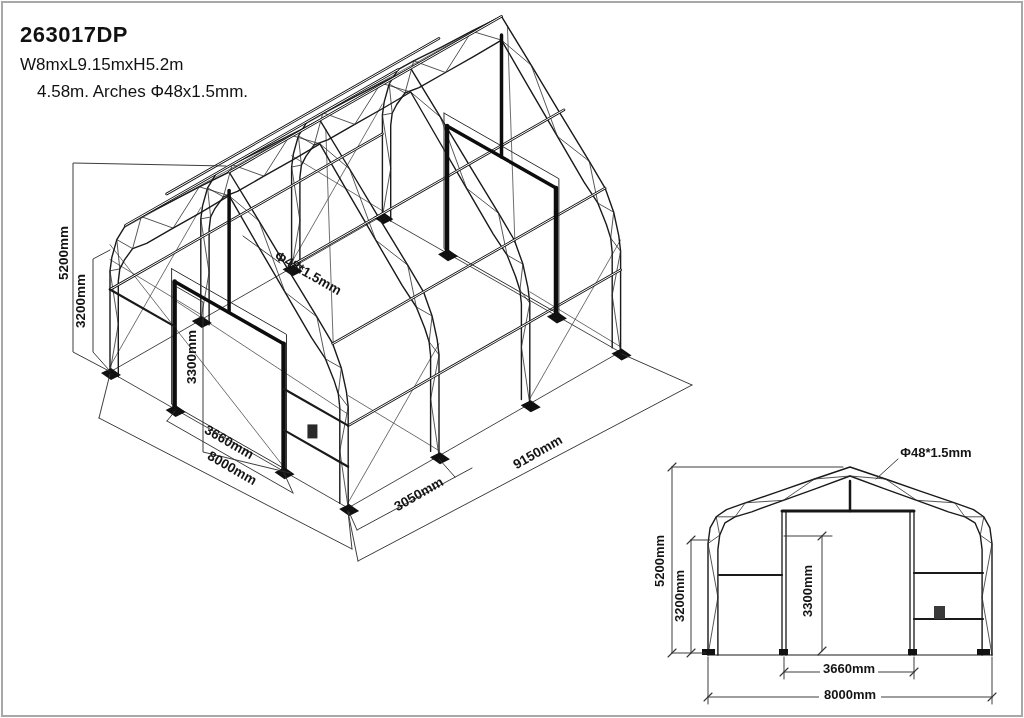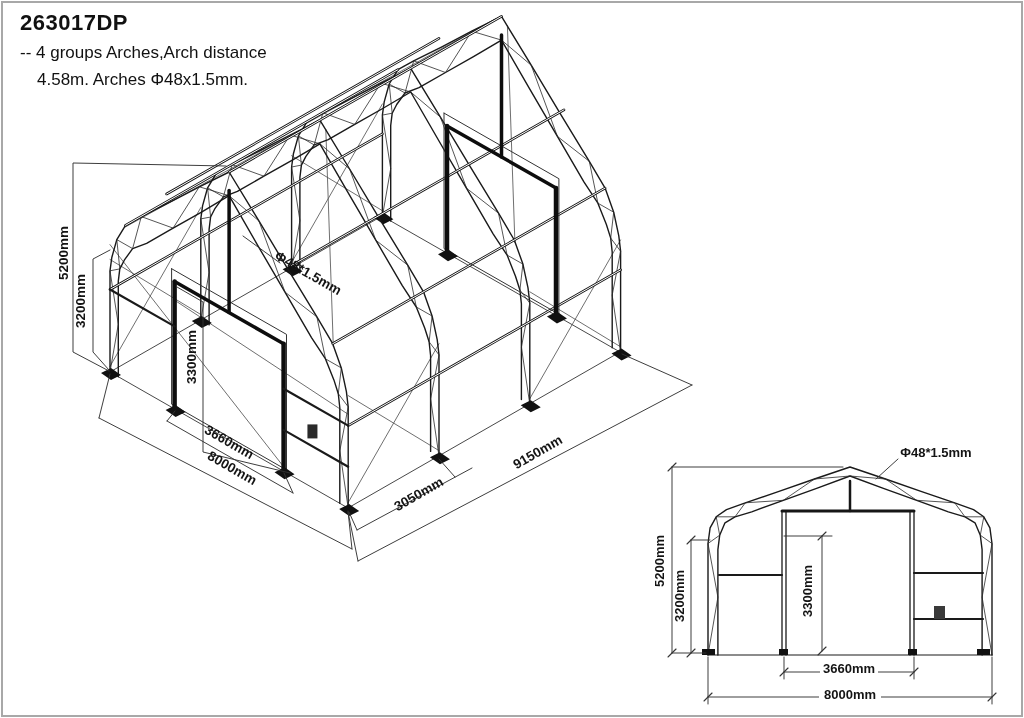--- a/index.html
+++ b/index.html
@@ -1,36 +1,36 @@
 <!DOCTYPE html>
 <html><head>
 <meta charset="utf-8">
 <style>
   html,body{margin:0;padding:0;background:#e8e8e8;}
   .page{position:relative;width:1024px;height:718px;background:#ffffff;overflow:hidden;
         font-family:"Liberation Sans",sans-serif;}
   .outer-border{position:absolute;left:1px;top:1px;right:1px;bottom:1px;
         border:2px solid #a8a8a8;pointer-events:none;}
   .specs{position:absolute;left:20px;top:6px;color:#111;}
-  .specs .code{font-size:22px;font-weight:700;letter-spacing:.5px;margin:4px 0 7px 0;}
+  .specs .code{font-size:22px;font-weight:700;letter-spacing:.5px;margin:16px 0 7px 0;}
   .specs .line{font-size:17px;margin:0 0 7px 0;}
   .specs .indent{padding-left:17px;}
   svg{position:absolute;left:0;top:0;}
   .dim{font:700 13.5px "Liberation Sans",sans-serif;fill:#141414;text-anchor:middle;}
   .dim-sm{font:700 13px "Liberation Sans",sans-serif;fill:#141414;text-anchor:middle;}
 </style>
 </head>
 <body>
 
 <div class="page">
   <div class="outer-border"></div>
 
   <div class="specs">
     <div class="code">263017DP</div>
-    <div class="line">-- 4 groups Arches,Arch distance</div>
+    <div class="line">W8mxL9.15mxH5.2m</div>
     <div class="line indent">4.58m. Arches Φ48x1.5mm.</div>
   </div>
 
   <svg id="cv" width="1024" height="718" viewBox="0 0 1024 718">
     <g id="iso-frame">
         <polyline points="110.0,372.0 348.0,508.0" fill="none" stroke="#333" stroke-width="0.9" stroke-linejoin="round" stroke-linecap="round"></polyline>
         <polyline points="348.0,508.0 620.0,352.0" fill="none" stroke="#333" stroke-width="0.9" stroke-linejoin="round" stroke-linecap="round"></polyline>
         <polyline points="110.0,372.0 382.0,216.0" fill="none" stroke="#333" stroke-width="0.9" stroke-linejoin="round" stroke-linecap="round"></polyline>
         <polyline points="382.0,216.0 620.0,352.0" fill="none" stroke="#333" stroke-width="0.9" stroke-linejoin="round" stroke-linecap="round"></polyline>
         <polyline points="110.0,366.4 200.8,207.6" fill="none" stroke="#555" stroke-width="0.85" stroke-linejoin="round" stroke-linecap="round"></polyline>

